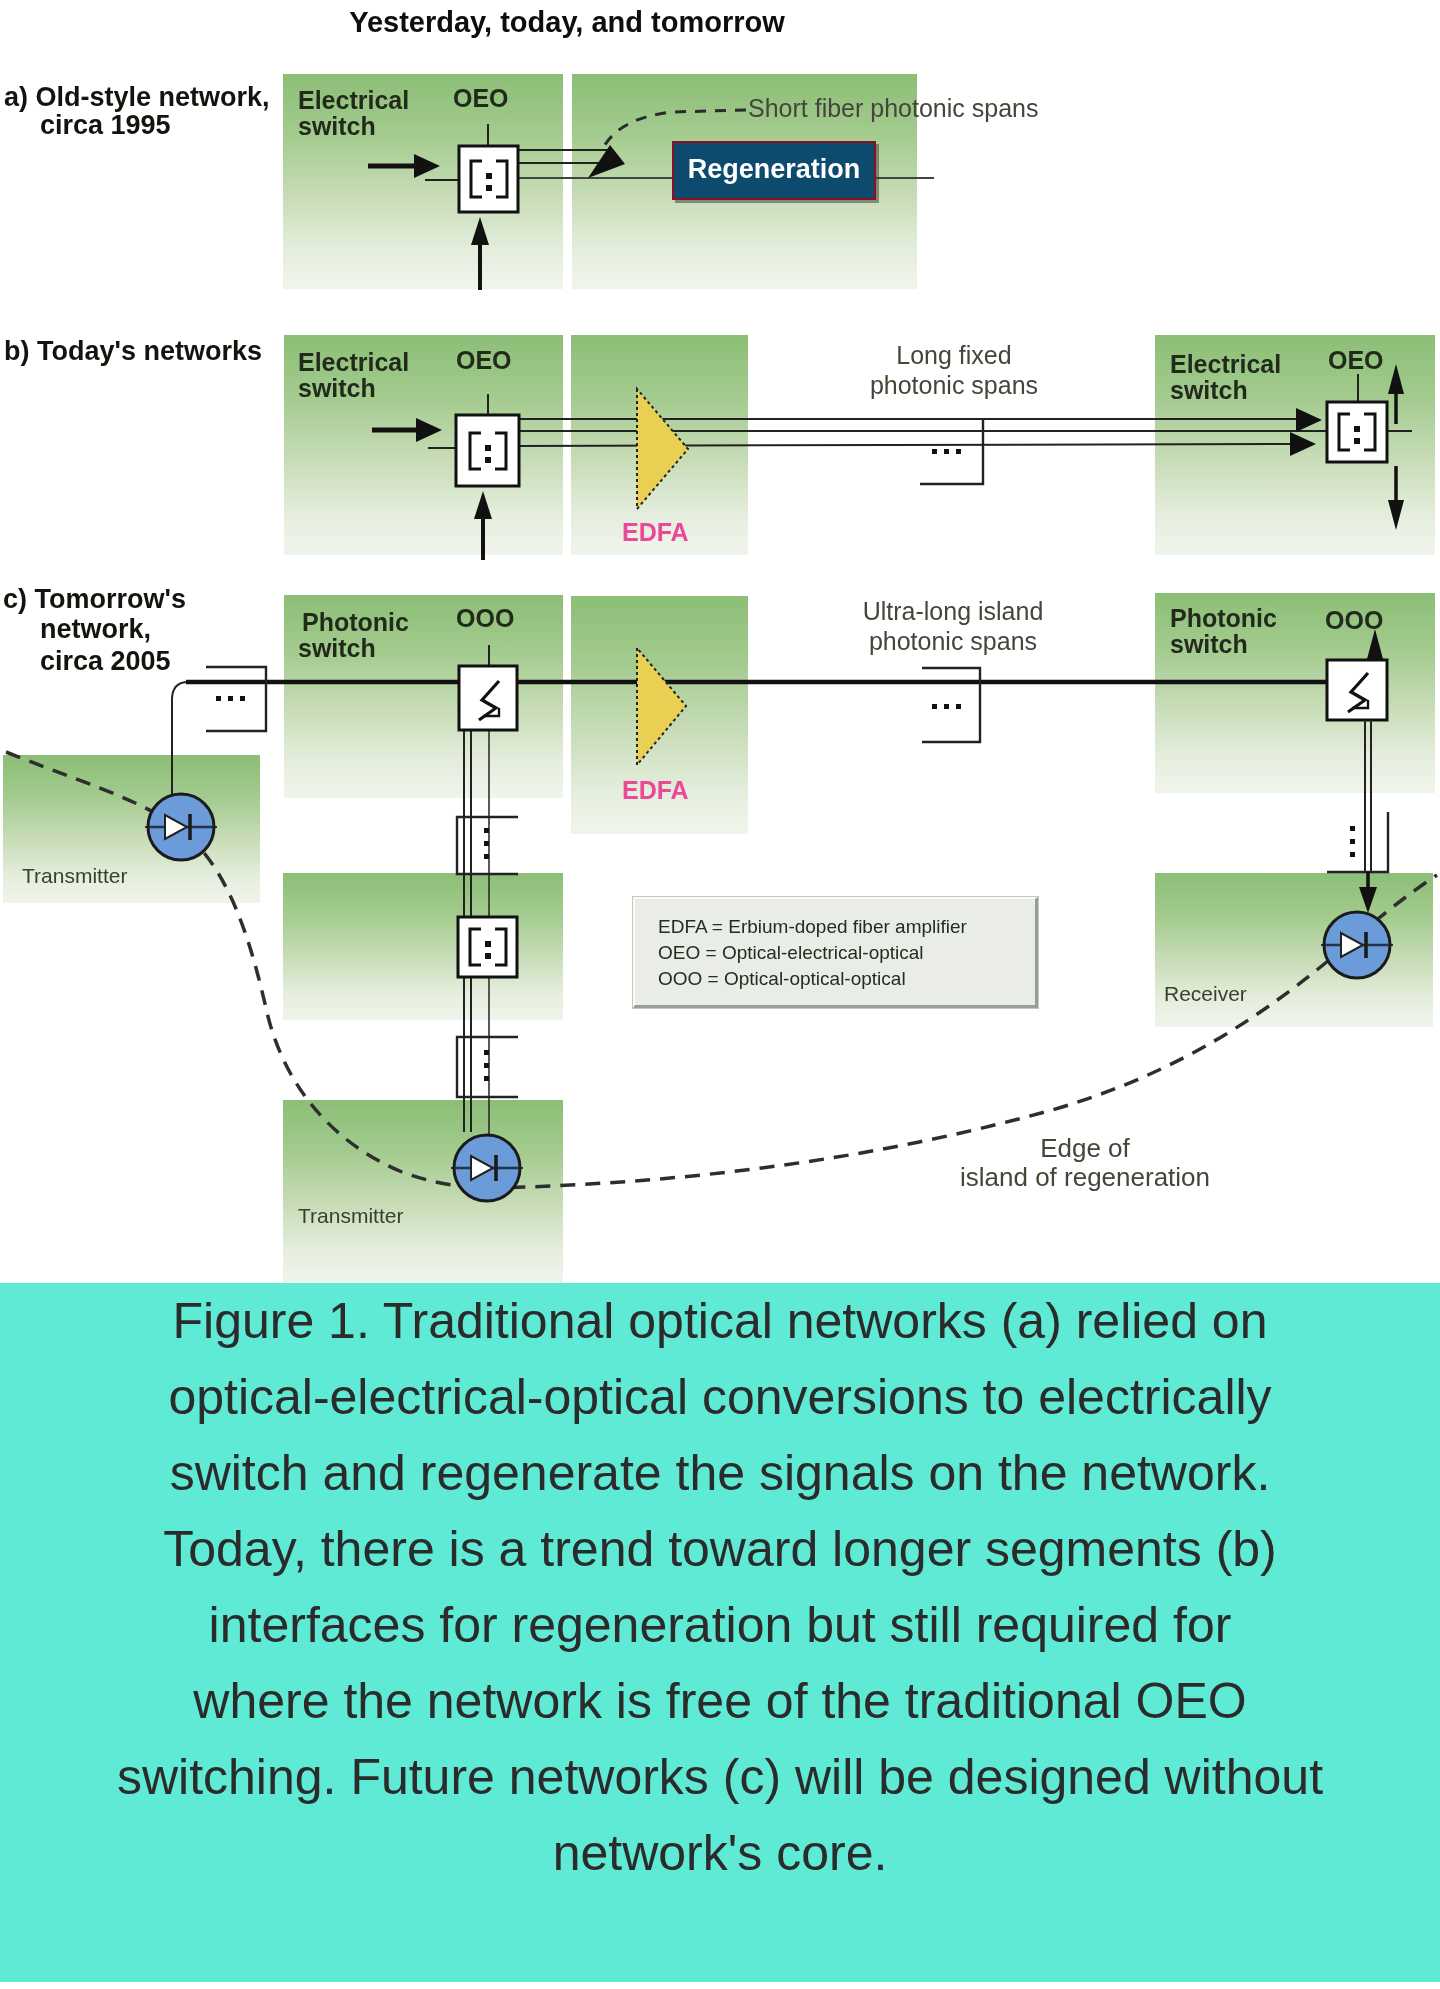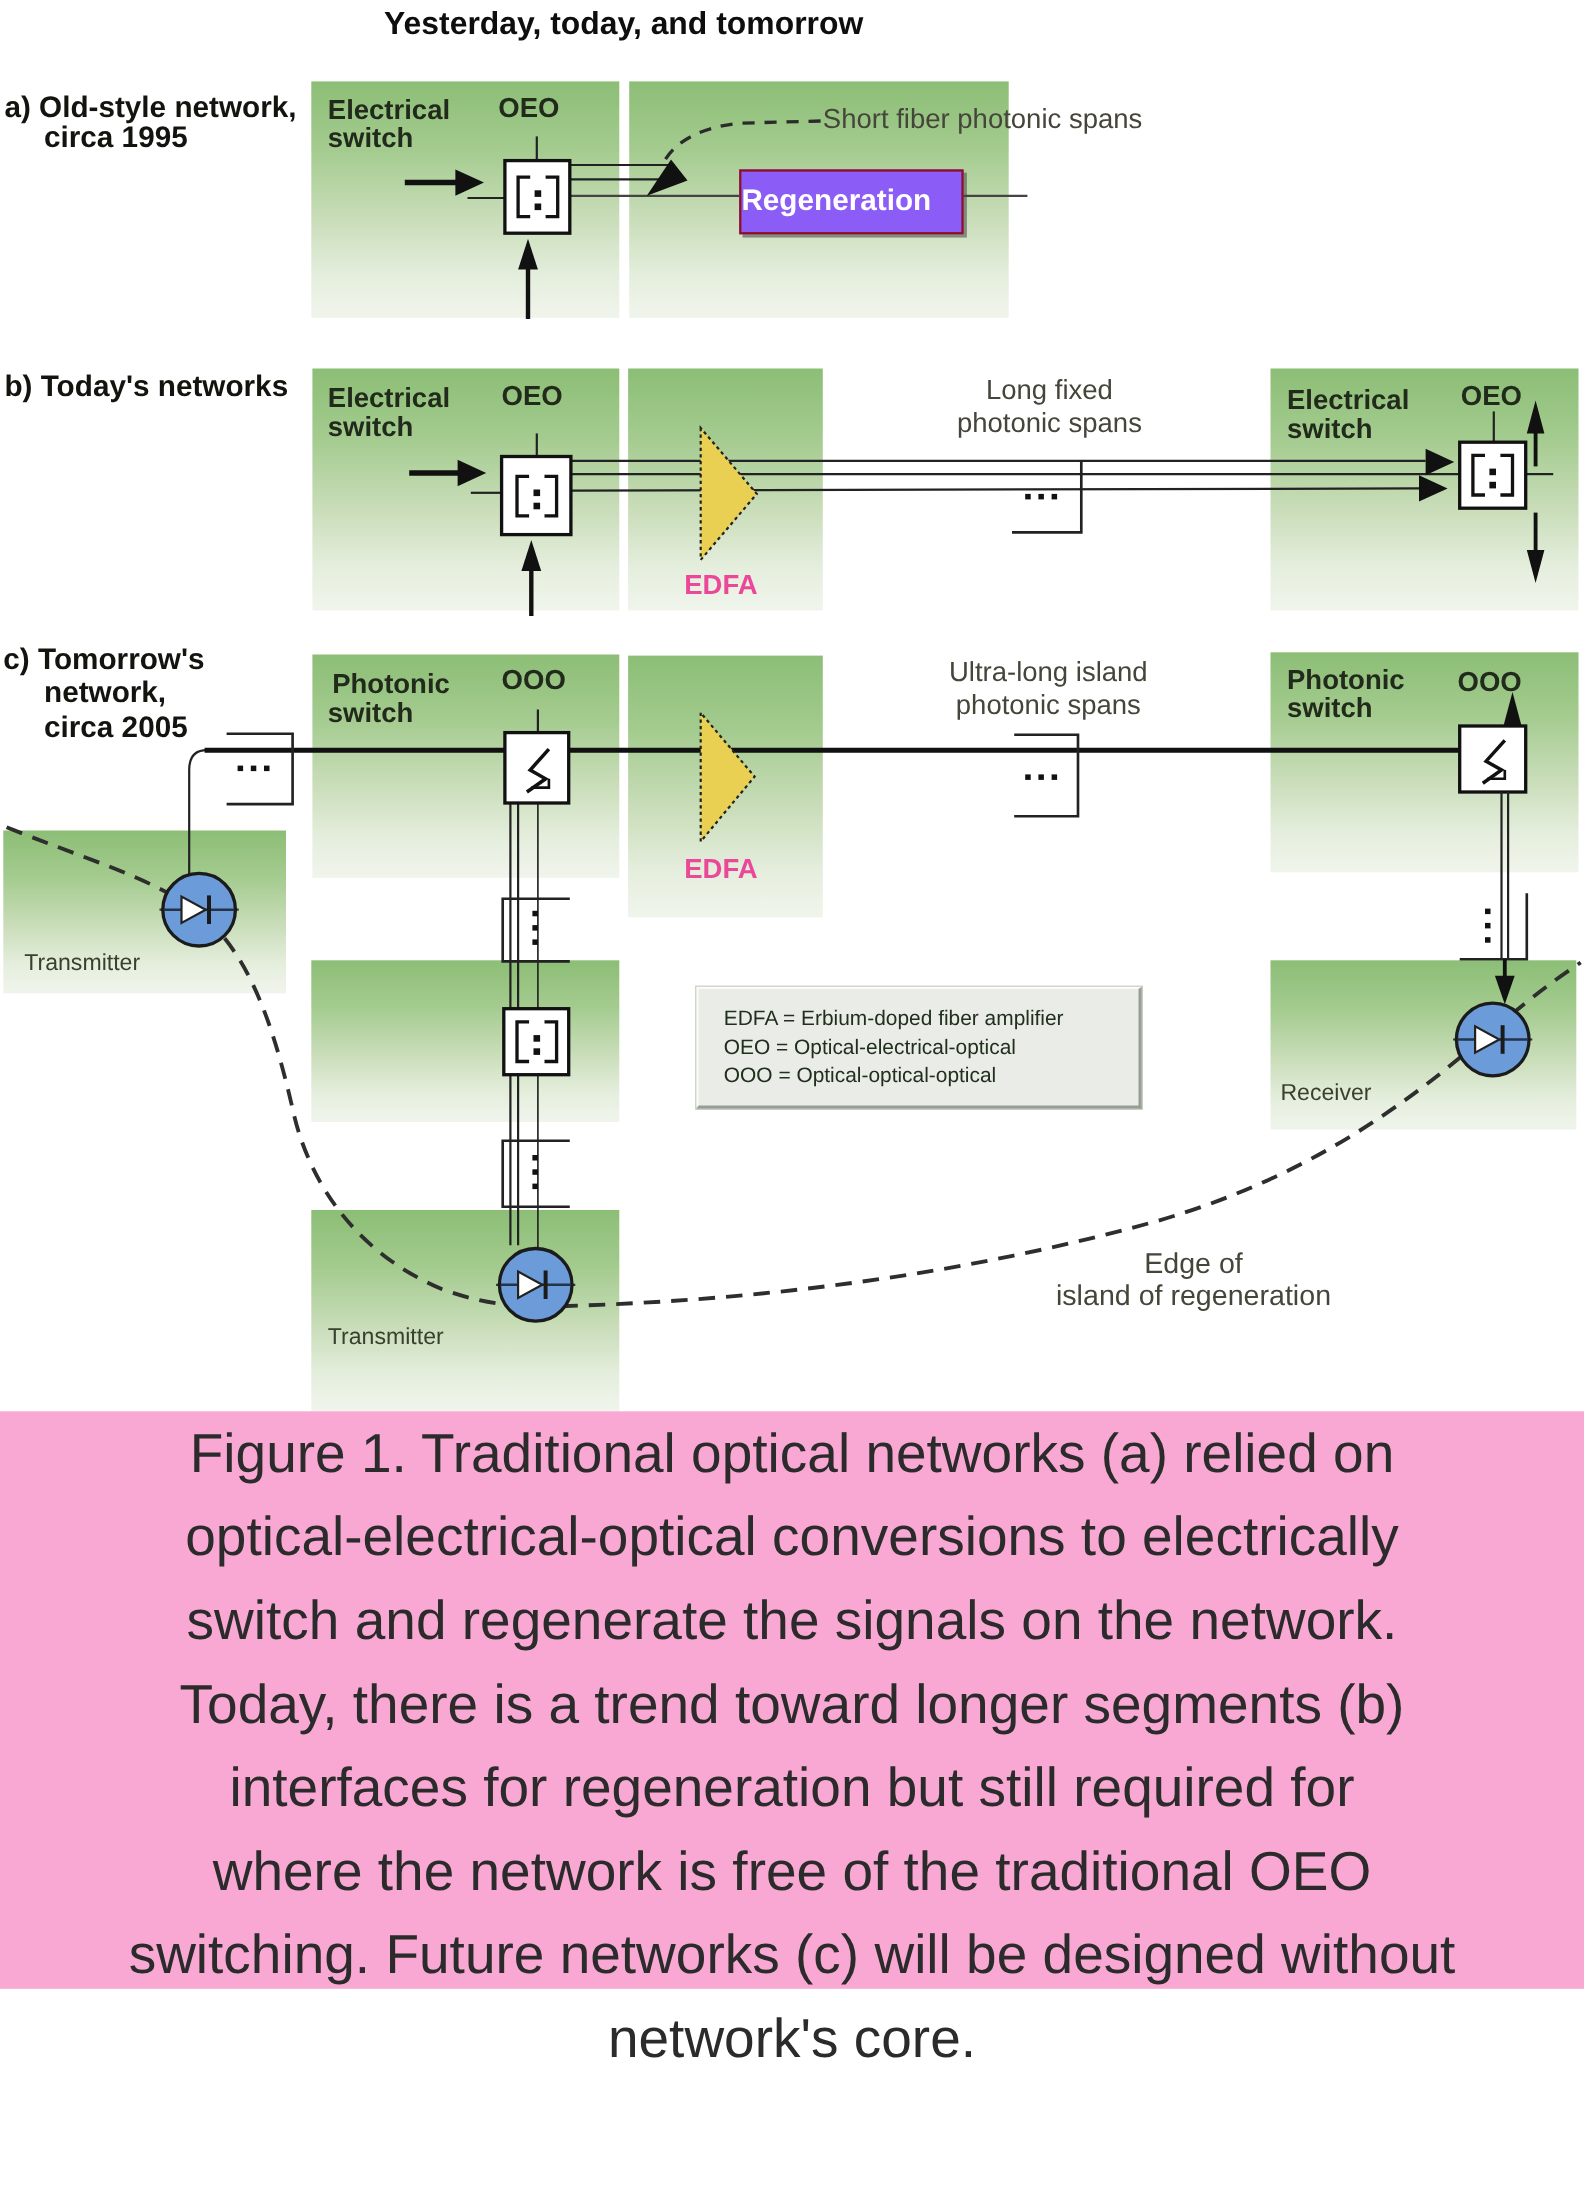--- a/index.html
+++ b/index.html
@@ -6,28 +6,28 @@
   #stage{position:relative;width:1440px;height:1989px;background:#ffffff;overflow:hidden;
          font-family:"Liberation Sans", sans-serif;}
   .abs{position:absolute;}
   .gbox{position:absolute;background:linear-gradient(180deg,#8cbe76 0%,#a3cb8e 28%,#c9ddb9 58%,#e5eedd 82%,#f0f5ec 100%);}
   .sec{position:absolute;font-weight:bold;font-size:27px;color:#14140f;white-space:nowrap;}
   .lbl{position:absolute;font-weight:bold;font-size:25px;color:#222a1c;white-space:nowrap;}
   .note{position:absolute;font-size:25px;color:#45453a;white-space:nowrap;}
   .note2{position:absolute;font-size:25px;color:#45453a;text-align:center;line-height:30px;}
   .dev{position:absolute;font-size:21px;color:#37412d;white-space:nowrap;}
   .edfa-lbl{position:absolute;font-weight:bold;font-size:25px;color:#ec4899;white-space:nowrap;}
-  #regen-box{position:absolute;left:672px;top:154px;width:200px;height:55px;background:#8b5cf6;
+  #regen-box{position:absolute;left:672px;top:141px;width:200px;height:55px;background:#0c4a6e;
              border:2px solid #8e1020;box-shadow:3px 3px 0 rgba(70,70,70,.55);
-             color:#ffffff;font-weight:bold;font-size:27px;line-height:53px;}
+             color:#ffffff;font-weight:bold;font-size:27px;text-align:center;line-height:53px;}
   #legend-box{position:absolute;left:633px;top:897px;width:405px;height:111px;background:#eaece7;
               border-style:solid;border-width:2px 3px 3px 2px;border-color:#fbfbf8 #969e96 #969e96 #fbfbf8;
               outline:1px solid #c3c8c1;box-sizing:border-box;
               font-size:19px;line-height:26px;color:#20301d;padding:15px 0 0 23px;}
-  #caption{position:absolute;left:0;top:1283px;width:1440px;height:525px;background:#f9a8d4;}
+  #caption{position:absolute;left:0;top:1283px;width:1440px;height:706px;background:#5eead4;}
   .capline{height:76px;line-height:76px;font-size:50px;color:#2b2b2b;text-align:center;white-space:nowrap;}
   #bottom-strip{position:absolute;left:0;top:1982px;width:1440px;height:7px;background:#ffffff;}
   svg{position:absolute;left:0;top:0;}
 </style>
 </head>
 <body>
 
 <div id="stage">
 
   <div class="gbox" style="left:283px;top:74px;width:280px;height:215px;"></div>

